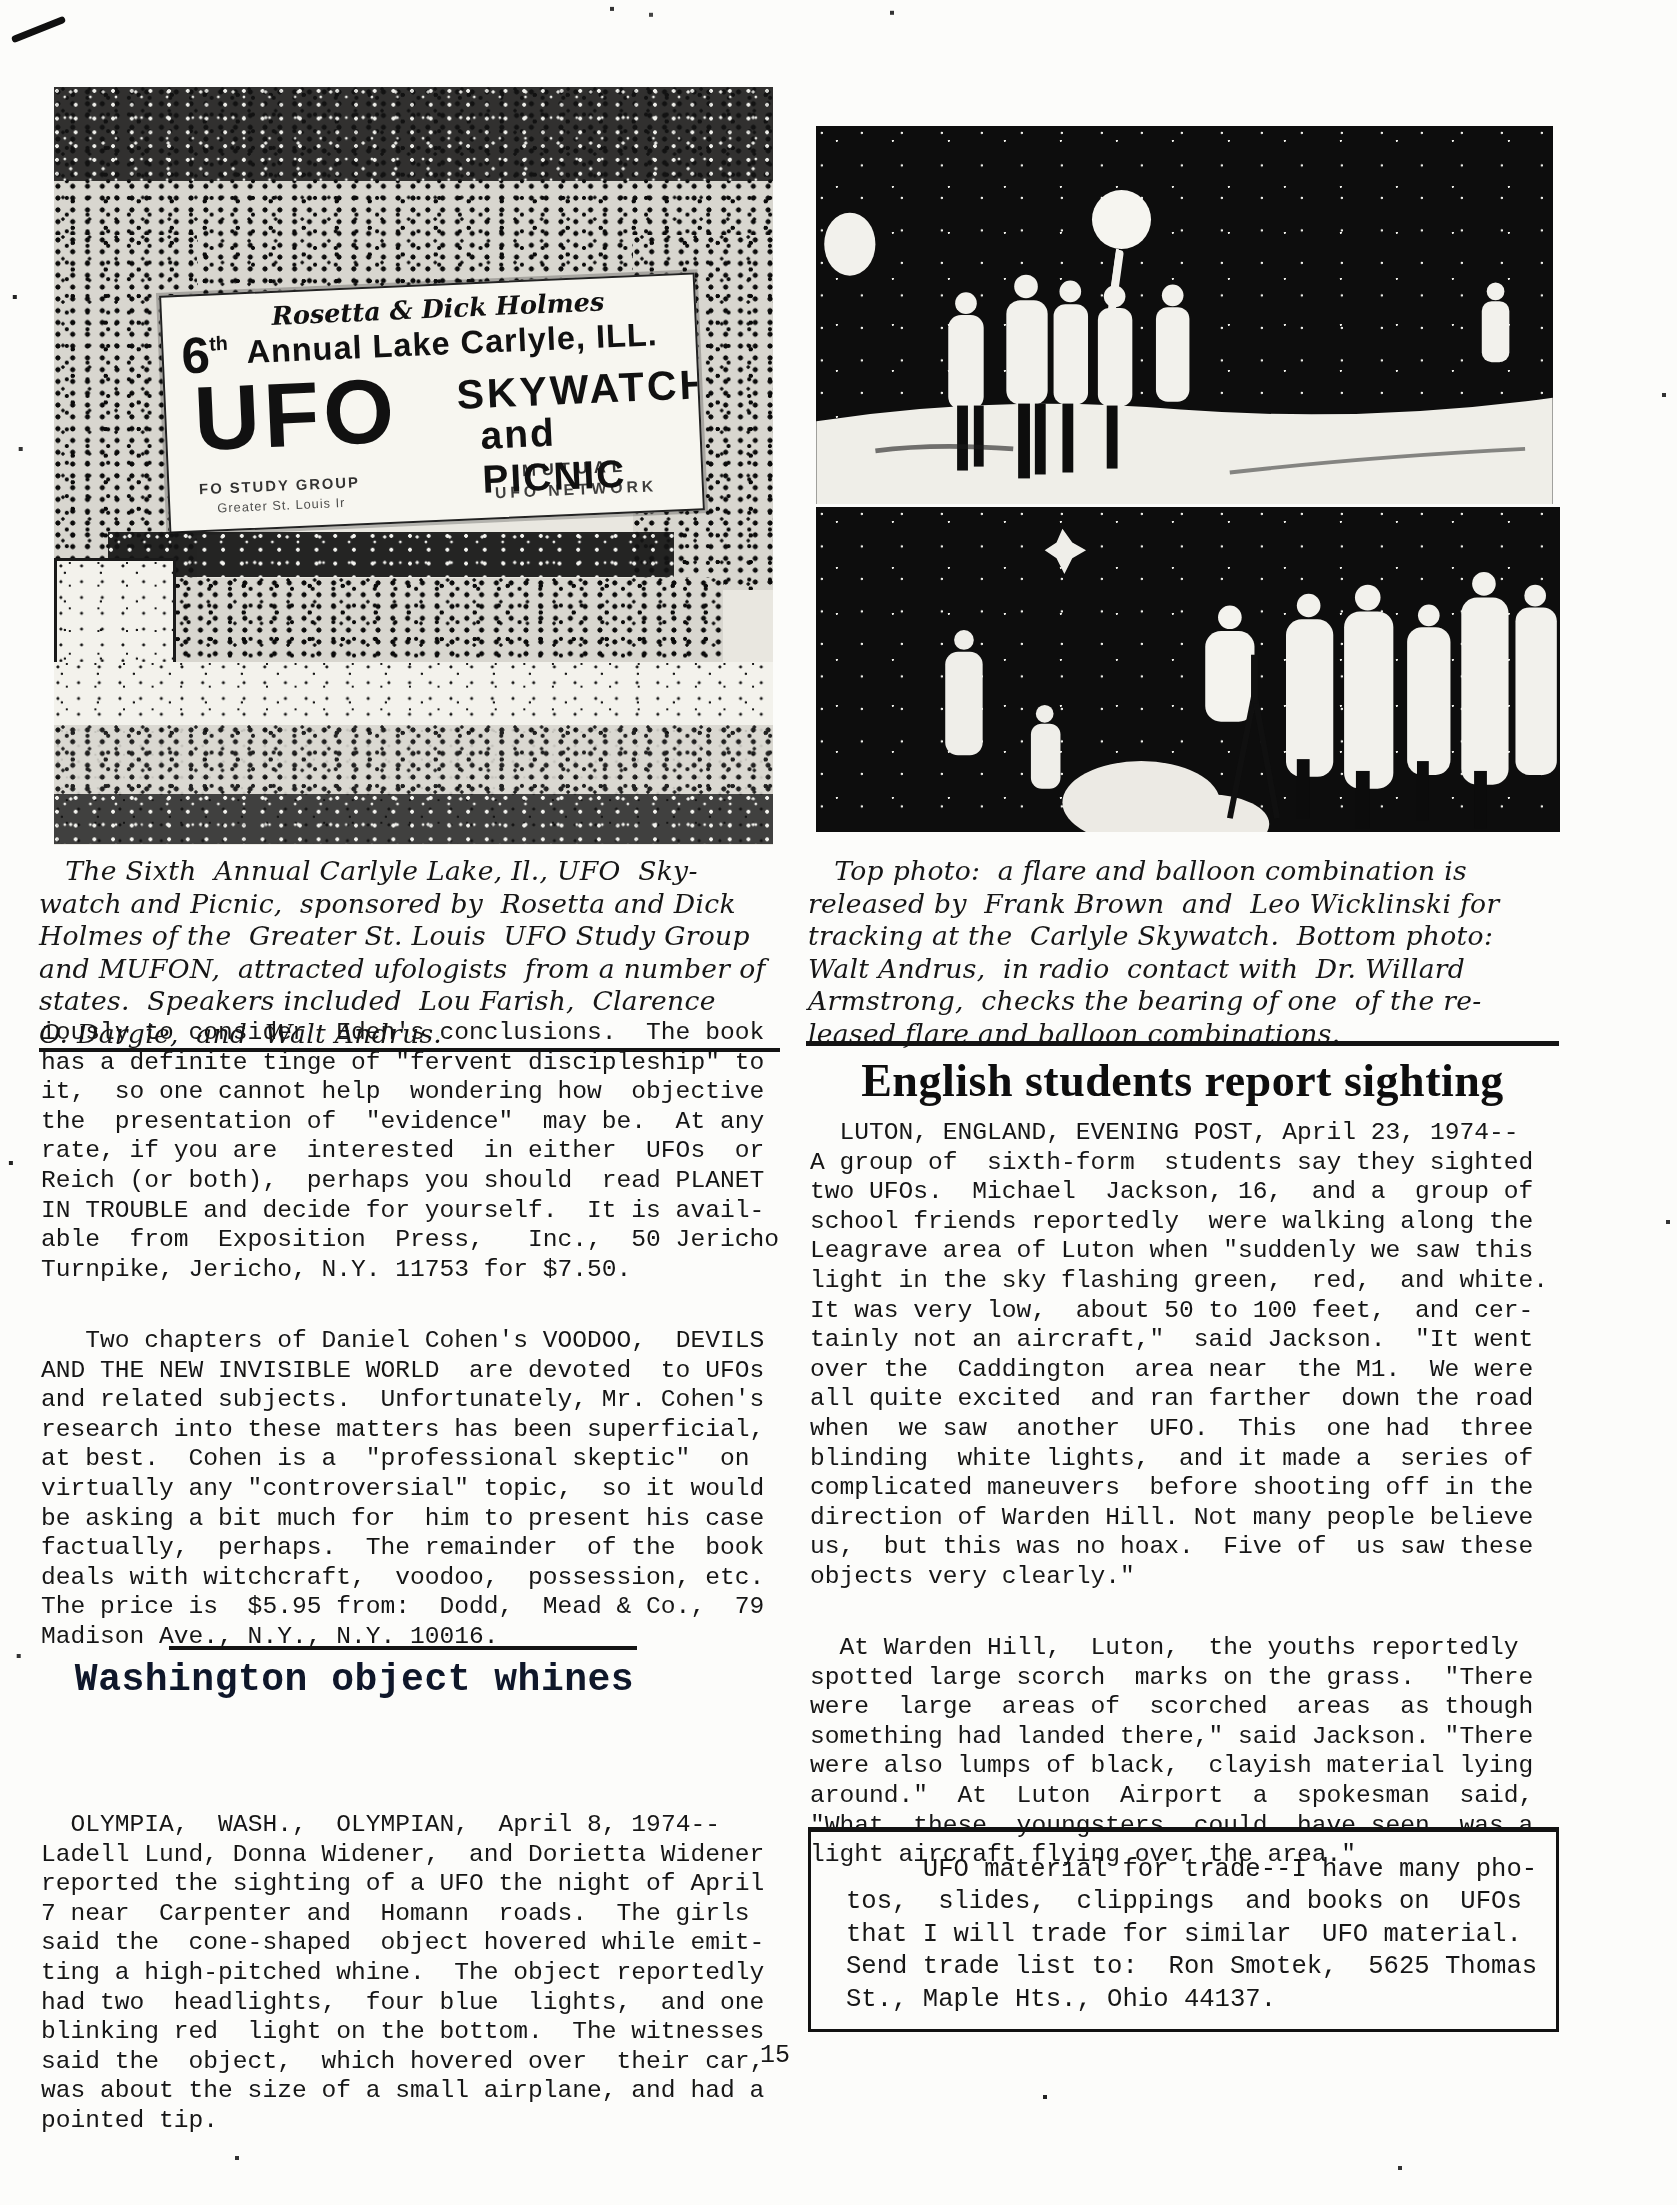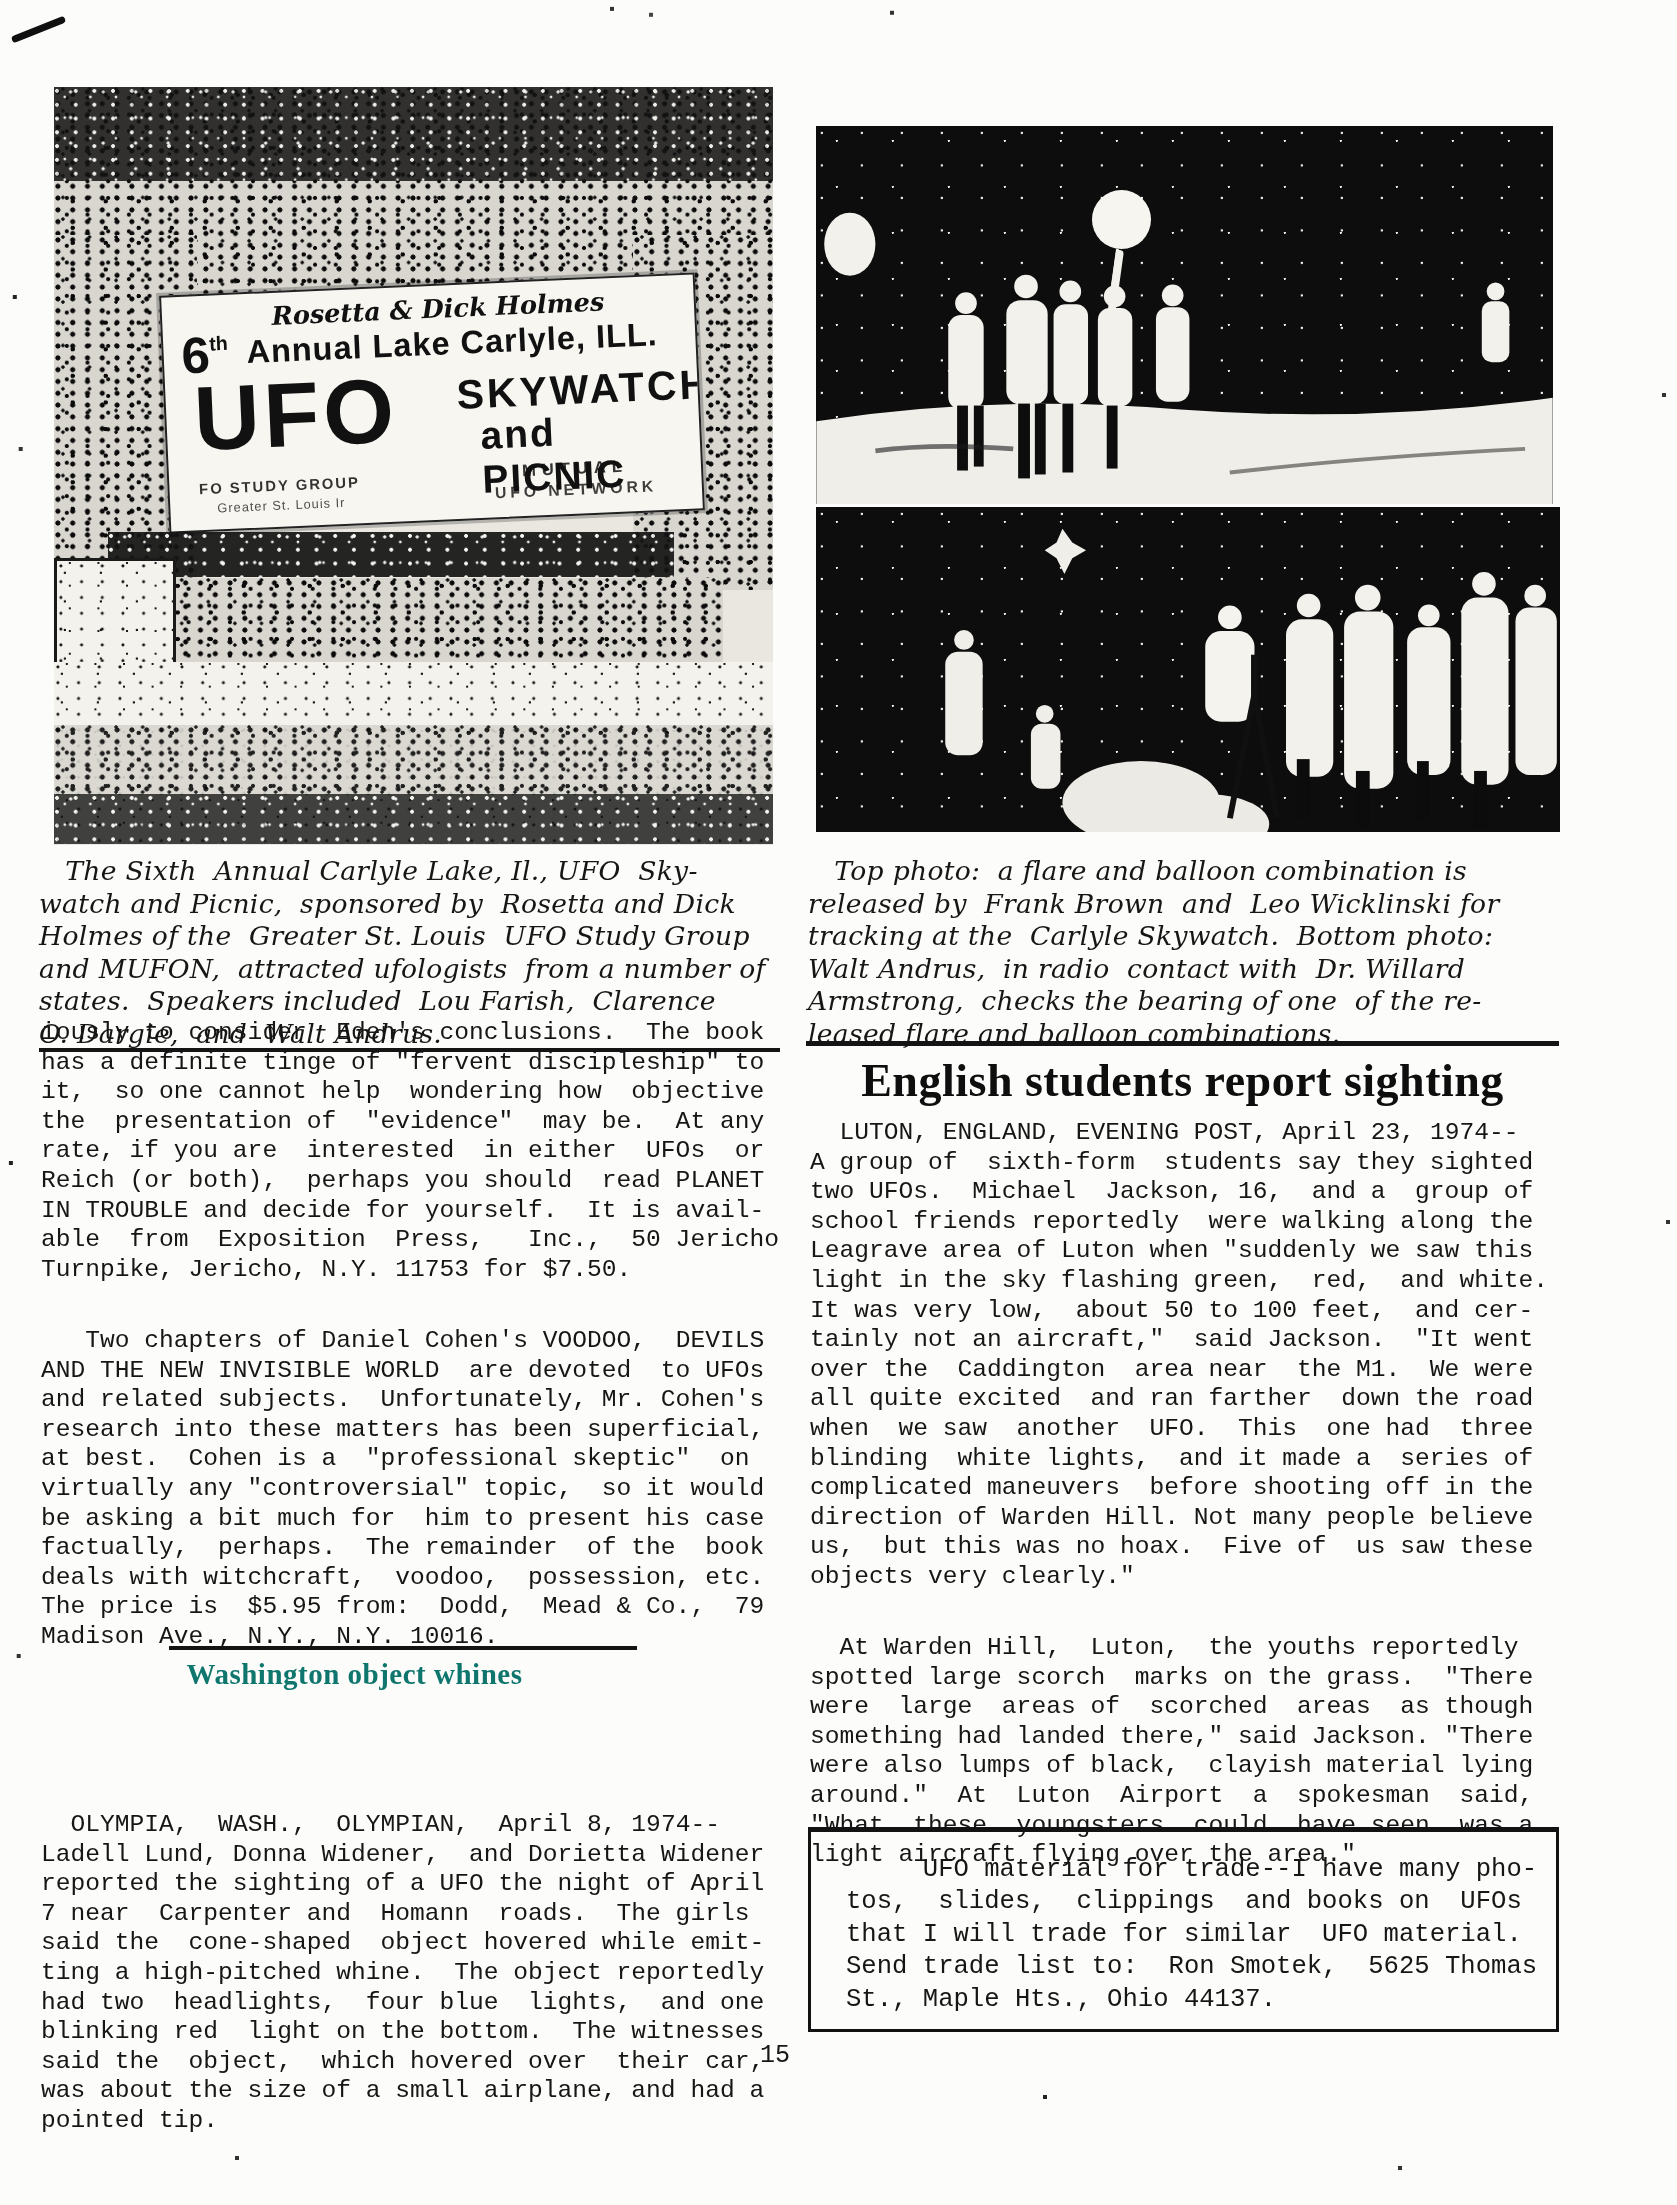--- a/index.html
+++ b/index.html
@@ -44,21 +44,21 @@
     background-image:
       radial-gradient(circle at 5.9px 6.9px,  #efefea 1.1px, transparent 1.6px),
       radial-gradient(circle at 20.7px 14.8px,#efefea 0.9px,  transparent 1.3px);
     background-size:40px 32.5px, 56px 46px;
   }
   .banner{
     background:#f7f6f0; border:2px solid #222;
     transform:rotate(-2.5deg); box-shadow:0 0 0 3px rgba(20,20,20,.25);
     font-family:"Liberation Sans", sans-serif; color:#111; overflow:hidden;
   }
-  .h-sans{font-family:Liberation Serif, serif; font-weight:bold; font-size:29px; letter-spacing:0.5px; color:#0f766e;}
+  .h-sans{font-family:Liberation Mono, monospace; font-weight:bold; font-size:38px; letter-spacing:0.5px; color:#0f172a;}
   .h-serif{font-family:"Liberation Serif", serif; font-weight:bold; font-size:46px; letter-spacing:0.5px; color:#0e0e0e;}
   .adbox{border:3.9px solid #121212; border-top-width:5.9px;}
   svg{display:block;}
 </style>
 </head>
 <body>
 
 <div class="page">
 
   <div class="abs" style="top:25.6px;left:9.9px;width:57px;height:6.9px;background:#101010;border-radius:3.9px;transform:rotate(-22deg);"></div>

